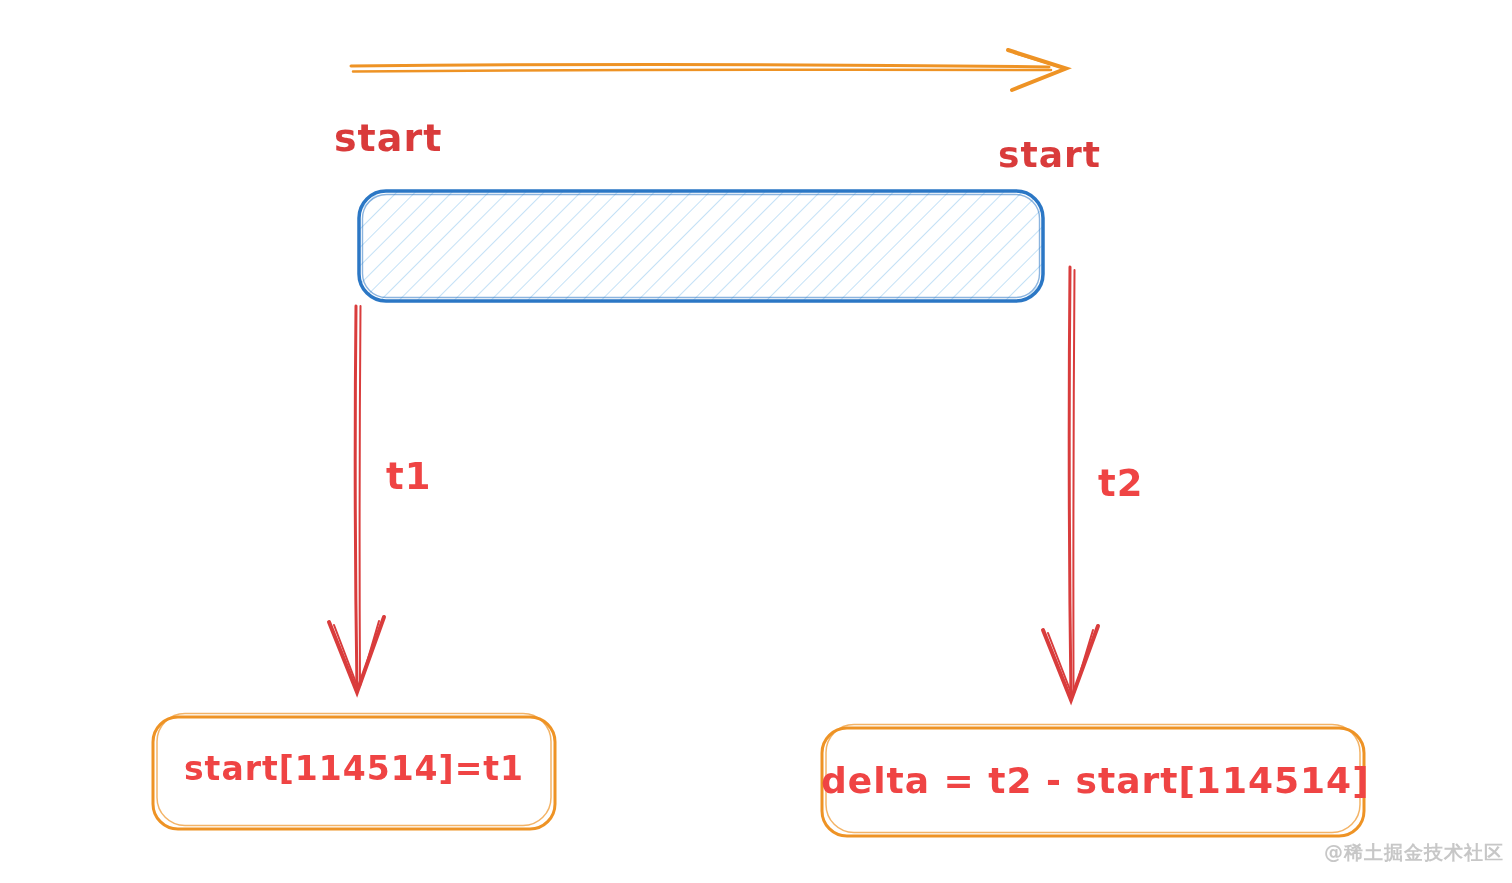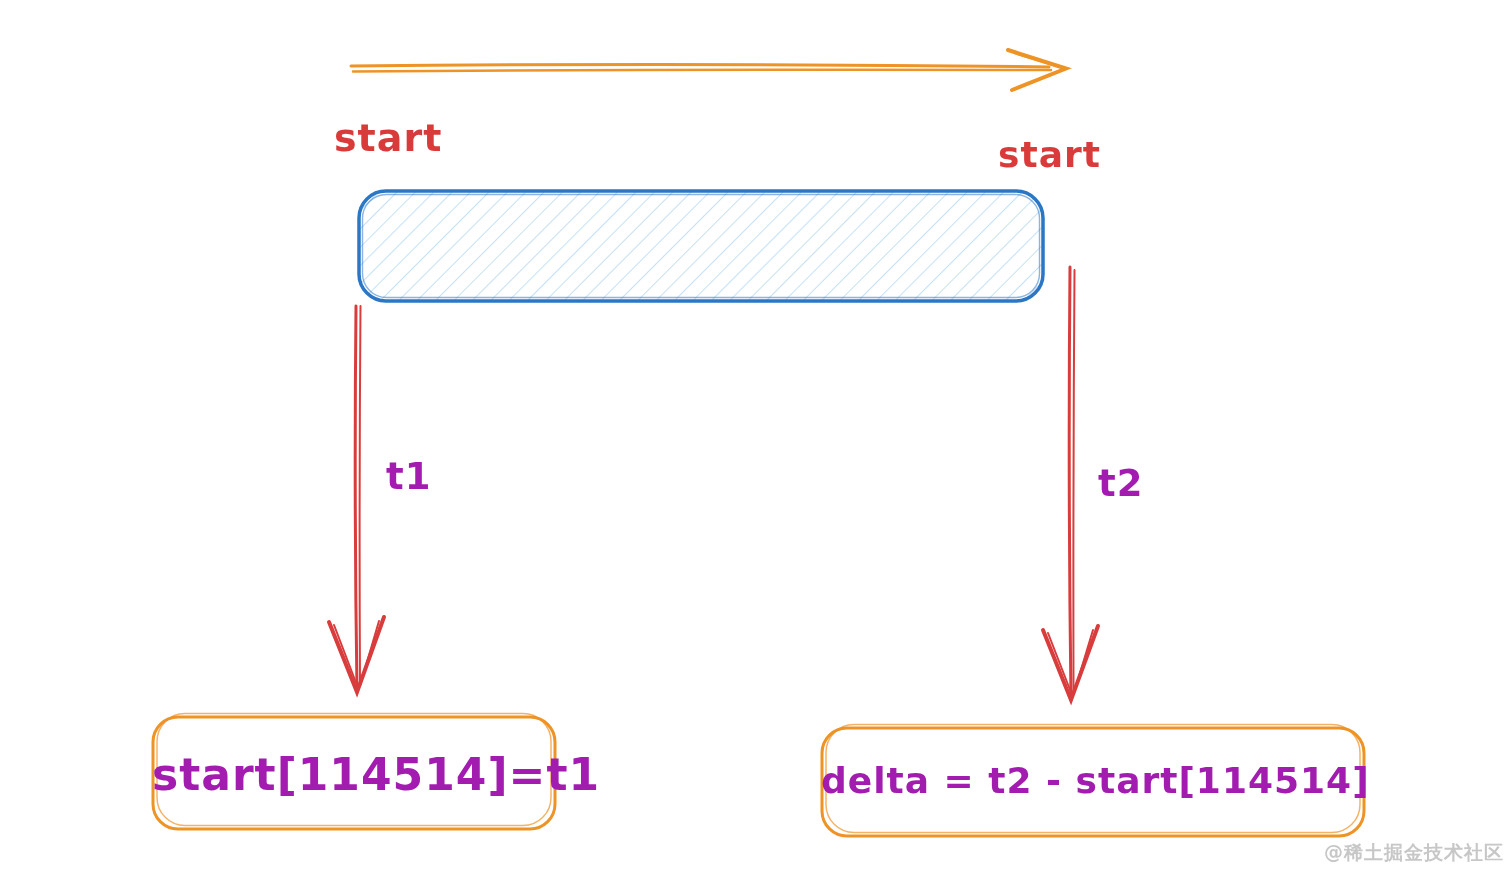--- a/index.html
+++ b/index.html
@@ -21,33 +21,33 @@
     width: 1512px;
     height: 883px;
   }
   .lbl {
     position: absolute;
     white-space: nowrap;
     letter-spacing: 1px;
     font-weight: 600;
   }
   .lbl-red    { color: #d93b3b; }
-  .lbl-orange { color: #a21caf; }
+  .lbl-orange { color: #ef4444; }
   .lbl-blue   { color: #2b6cb8; }
   .lbl-start  { left: 334px; top: 116px; font-size: 38px; }
   .lbl-end    { left: 998px; top: 134px; font-size: 36px; }
   .lbl-io {
     left: 358px; top: 221px; width: 685px;
     text-align: center; font-size: 33px;
   }
   .lbl-t1 { left: 386px;  top: 455px; font-size: 37px; }
   .lbl-t2 { left: 1098px; top: 462px; font-size: 37px; }
   .lbl-result-left {
     left: 152px; top: 749px; width: 404px;
-    text-align: center; font-size: 44px;
+    text-align: center; font-size: 33px;
   }
   .lbl-result-right {
     left: 821px; top: 760px; width: 543px;
     text-align: center; font-size: 36px;
   }
   .watermark {
     position: absolute;
     right: 8px; top: 840px;
     font-size: 19px;
     font-weight: 700;

